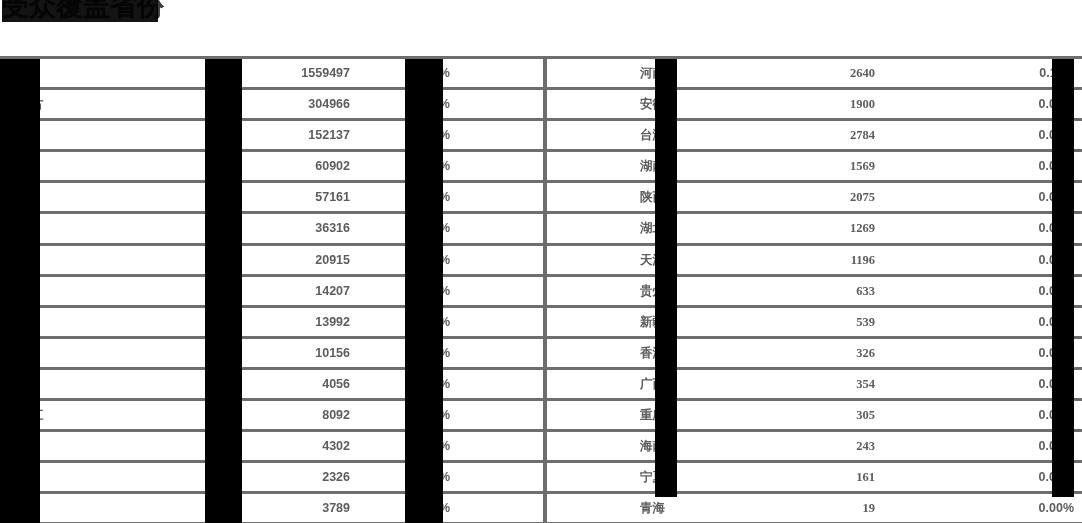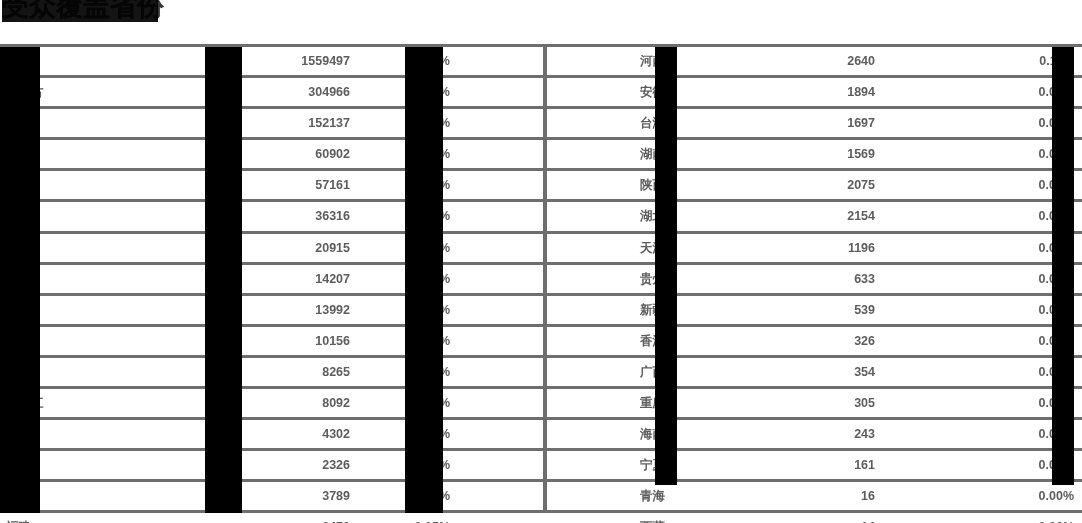--- a/index.html
+++ b/index.html
@@ -37,21 +37,21 @@
     height: 22px;
     background: #000;
     mix-blend-mode: multiply;
     opacity: 0.92;
     pointer-events: none;
   }
 
   .tables-wrap {
     position: absolute;
     left: 0;
-    top: 44px;
+    top: 56px;
     width: 1082px;
     height: 416px;
     display: flex;
     align-items: flex-start;
   }
 
   .table-col {
     position: relative;
   }
   .table-col.left  { width: 545px; }
@@ -95,21 +95,21 @@
   .right col.c-val  { width: 215px; }
   .right col.c-pct  { width: 122px; }
 
   td.name { text-align: left; }
   td.val  { text-align: right; }
   td.pct  { text-align: right; }
 
   .left td.val  { padding-right: 50px; }
   .left td.pct  { padding-right: 95px; }
   .right td.name{ padding-left: 95px; }
-  .right td.val { padding-right: 85px; }
+  .right td.val { padding-right: 85px; font-family: Liberation Serif, serif; }
   .right td.pct { padding-right: 8px; }
 
   
   .redact {
     position: absolute;
     background: #000;
     pointer-events: none;
     z-index: 5;
   }
   .redact.left-name  { left: 0px;   top: 3px; width: 40px; height: 466px; }
@@ -190,21 +190,21 @@
             <td class="val"><span>13992</span></td>
             <td class="pct"><span>0.60%</span></td>
           </tr>
           <tr>
             <td class="name"><span>北京</span></td>
             <td class="val"><span>10156</span></td>
             <td class="pct"><span>0.44%</span></td>
           </tr>
           <tr>
             <td class="name"><span>浙江</span></td>
-            <td class="val"><span>8265</span></td>
+            <td class="val"><span>4056</span></td>
             <td class="pct"><span>0.52%</span></td>
           </tr>
           <tr>
             <td class="name"><span>黑龙江</span></td>
             <td class="val"><span>8092</span></td>
             <td class="pct"><span>0.35%</span></td>
           </tr>
           <tr>
             <td class="name"><span>四川</span></td>
             <td class="val"><span>4302</span></td>
@@ -237,41 +237,41 @@
           <col class="c-pct">
       </colgroup>
       <tbody id="right-body">
           <tr>
             <td class="name"><span>河南</span></td>
             <td class="val"><span>2640</span></td>
             <td class="pct"><span>0.11%</span></td>
           </tr>
           <tr>
             <td class="name"><span>安徽</span></td>
-            <td class="val"><span>1894</span></td>
+            <td class="val"><span>1900</span></td>
             <td class="pct"><span>0.08%</span></td>
           </tr>
           <tr>
             <td class="name"><span>台湾</span></td>
-            <td class="val"><span>1697</span></td>
+            <td class="val"><span>2784</span></td>
             <td class="pct"><span>0.07%</span></td>
           </tr>
           <tr>
             <td class="name"><span>湖南</span></td>
             <td class="val"><span>1569</span></td>
             <td class="pct"><span>0.07%</span></td>
           </tr>
           <tr>
             <td class="name"><span>陕西</span></td>
             <td class="val"><span>2075</span></td>
             <td class="pct"><span>0.06%</span></td>
           </tr>
           <tr>
             <td class="name"><span>湖北</span></td>
-            <td class="val"><span>2154</span></td>
+            <td class="val"><span>1269</span></td>
             <td class="pct"><span>0.06%</span></td>
           </tr>
           <tr>
             <td class="name"><span>天津</span></td>
             <td class="val"><span>1196</span></td>
             <td class="pct"><span>0.05%</span></td>
           </tr>
           <tr>
             <td class="name"><span>贵州</span></td>
             <td class="val"><span>633</span></td>
@@ -302,21 +302,21 @@
             <td class="val"><span>243</span></td>
             <td class="pct"><span>0.02%</span></td>
           </tr>
           <tr>
             <td class="name"><span>宁夏</span></td>
             <td class="val"><span>161</span></td>
             <td class="pct"><span>0.01%</span></td>
           </tr>
           <tr>
             <td class="name"><span>青海</span></td>
-            <td class="val"><span>16</span></td>
+            <td class="val"><span>19</span></td>
             <td class="pct"><span>0.00%</span></td>
           </tr>
           <tr>
             <td class="name"><span>西藏</span></td>
             <td class="val"><span>14</span></td>
             <td class="pct"><span>0.00%</span></td>
           </tr>
         </tbody>
     </table>
   </div>

